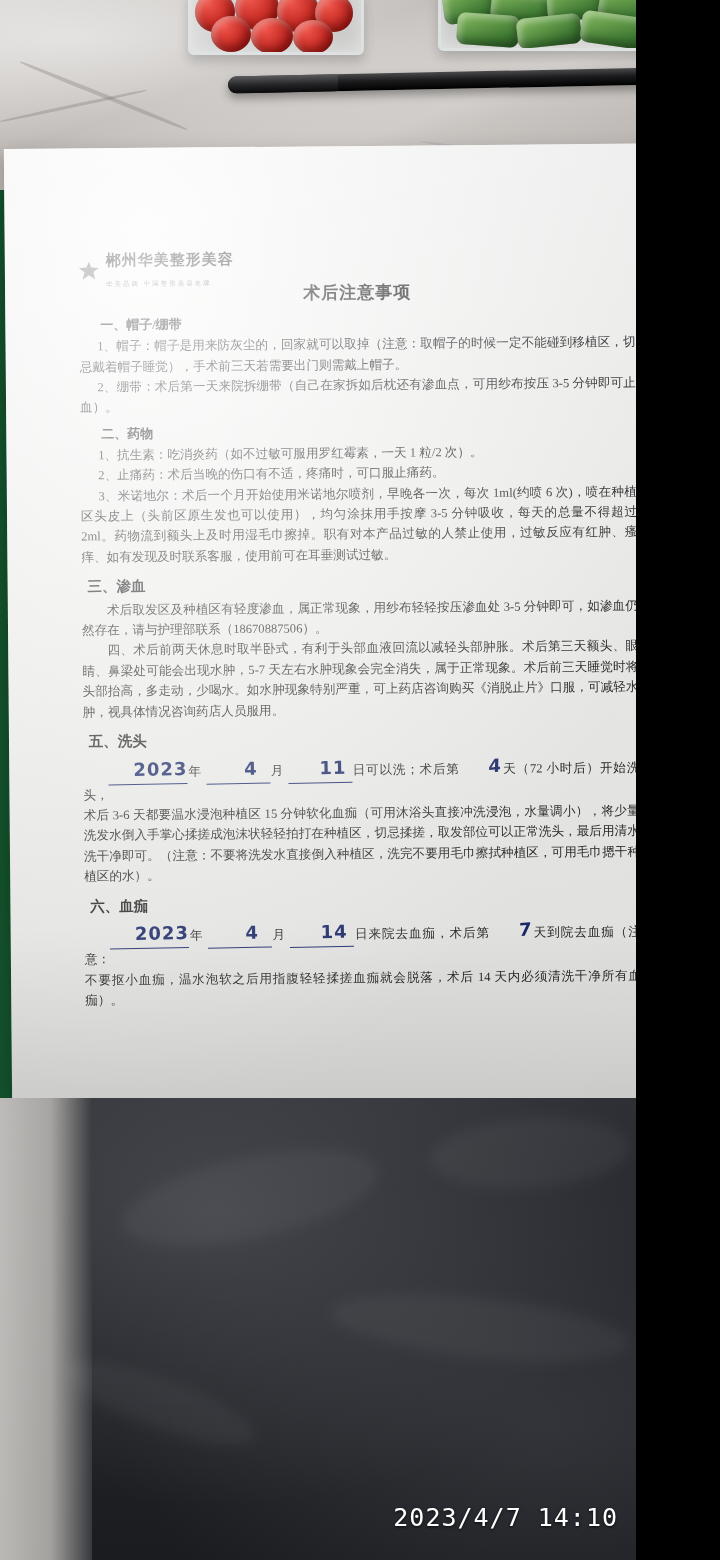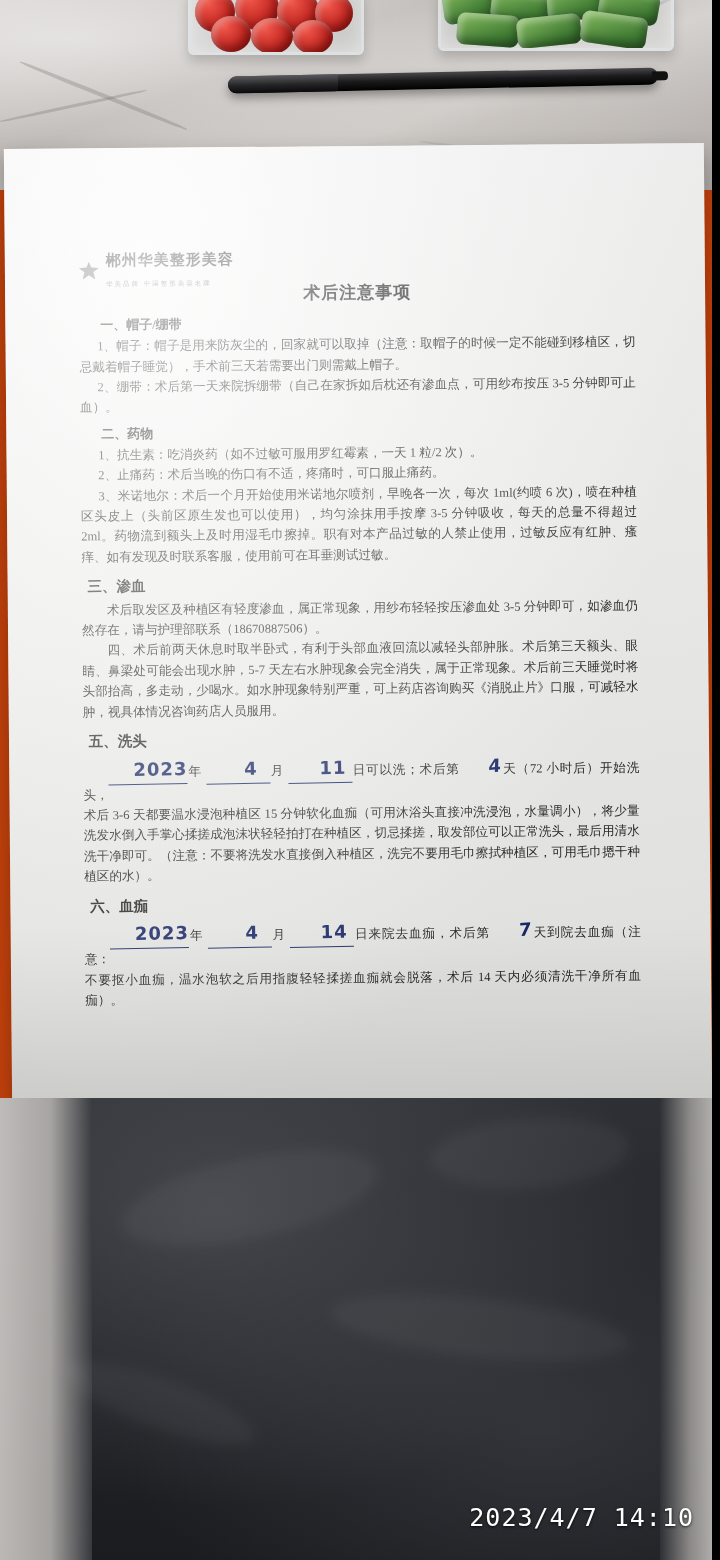--- a/index.html
+++ b/index.html
@@ -9,24 +9,24 @@
   }
   body {
     width: 720px;
     height: 1560px;
     overflow: hidden;
     font-family: "Liberation Sans", sans-serif;
   }
 
   #photo {
     position: relative;
-    width: 712px;
+    width: 636px;
     height: 1560px;
     overflow: hidden;
-    background: #c2410c;
+    background: #14532d;
   }
 
   
   .counter {
     position: absolute;
     left: 0; top: 0;
     width: 720px; height: 190px;
     background:
       radial-gradient(ellipse at 10% 20%, rgba(255,255,255,0.55), rgba(255,255,255,0) 60%),
       radial-gradient(ellipse at 70% 80%, rgba(190,185,180,0.5), rgba(255,255,255,0) 55%),

